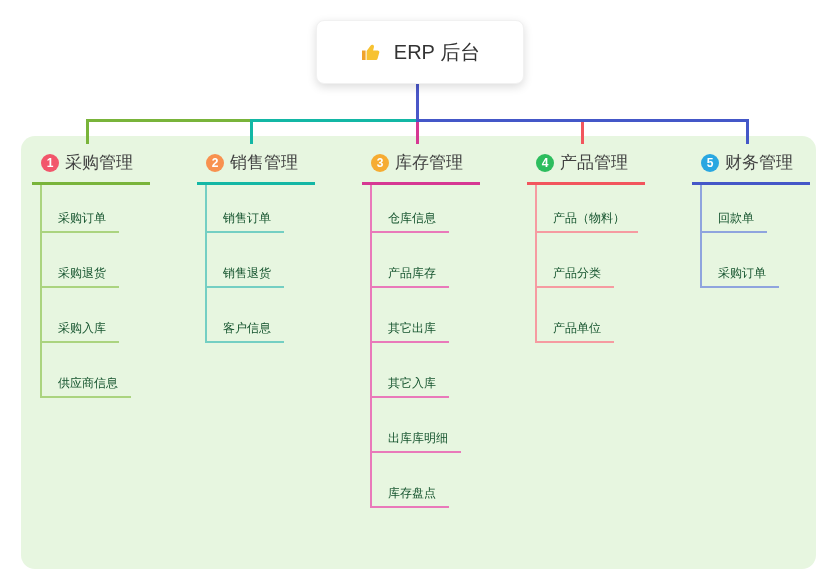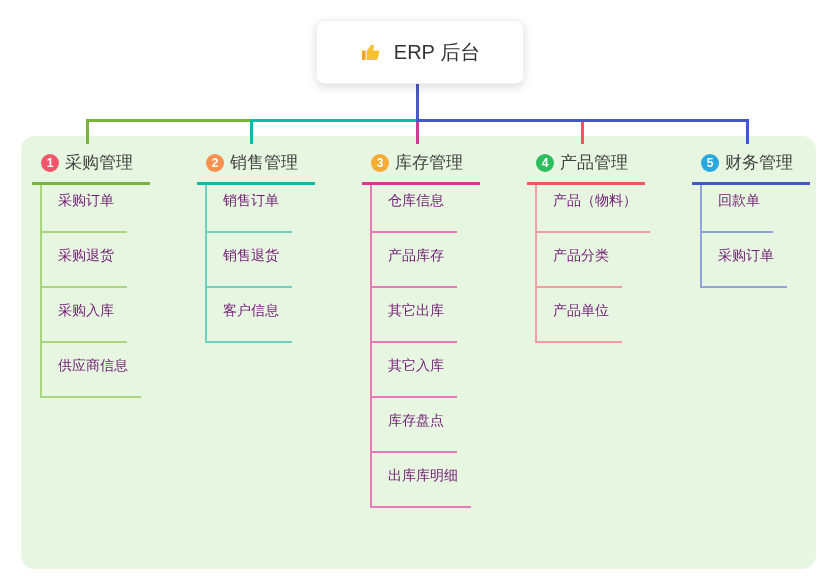--- a/index.html
+++ b/index.html
@@ -40,22 +40,22 @@
   }
   .badge{
     width:18px;height:18px;border-radius:50%;background:var(--b);flex:0 0 18px;
     color:#fff;font-size:12px;font-weight:bold;line-height:1;
     display:flex;align-items:center;justify-content:center;
   }
   .b-title{font-size:17px;color:#404040;white-space:nowrap;}
   .items{margin-left:8px;border-left:2px solid var(--l);}
   .item{
     box-sizing:border-box;height:55px;width:fit-content;white-space:nowrap;
-    display:flex;align-items:flex-end;padding:0 13px 21px 16px;
-    border-bottom:2px solid var(--l);font-size:14px;color:#701a75;cursor:pointer;
+    display:flex;align-items:flex-end;padding:0 13px 4px 16px;
+    border-bottom:2px solid var(--l);font-size:12px;color:#14532d;cursor:pointer;
   }
   .item:first-child{height:48px;}
 </style>
 </head>
 <body>
 
 <div class="stage">
 
   <div class="panel"></div>
 
@@ -108,22 +108,22 @@
   <div class="branch" style="left: 362px; --c: #d63893; --l: #e979ba; --b: #f6ac32;">
     <div class="b-header">
       <span class="badge">3</span>
       <span class="b-title">库存管理</span>
     </div>
     <div class="items">
           <div class="item">仓库信息</div>
           <div class="item">产品库存</div>
           <div class="item">其它出库</div>
           <div class="item">其它入库</div>
+          <div class="item">出库库明细</div>
           <div class="item">库存盘点</div>
-          <div class="item">出库库明细</div>
         </div>
   </div>
 
   <div class="branch" style="left: 527px; --c: #f2555d; --l: #f69ba1; --b: #2dbd5e;">
     <div class="b-header">
       <span class="badge">4</span>
       <span class="b-title">产品管理</span>
     </div>
     <div class="items">
           <div class="item">产品（物料）</div>

